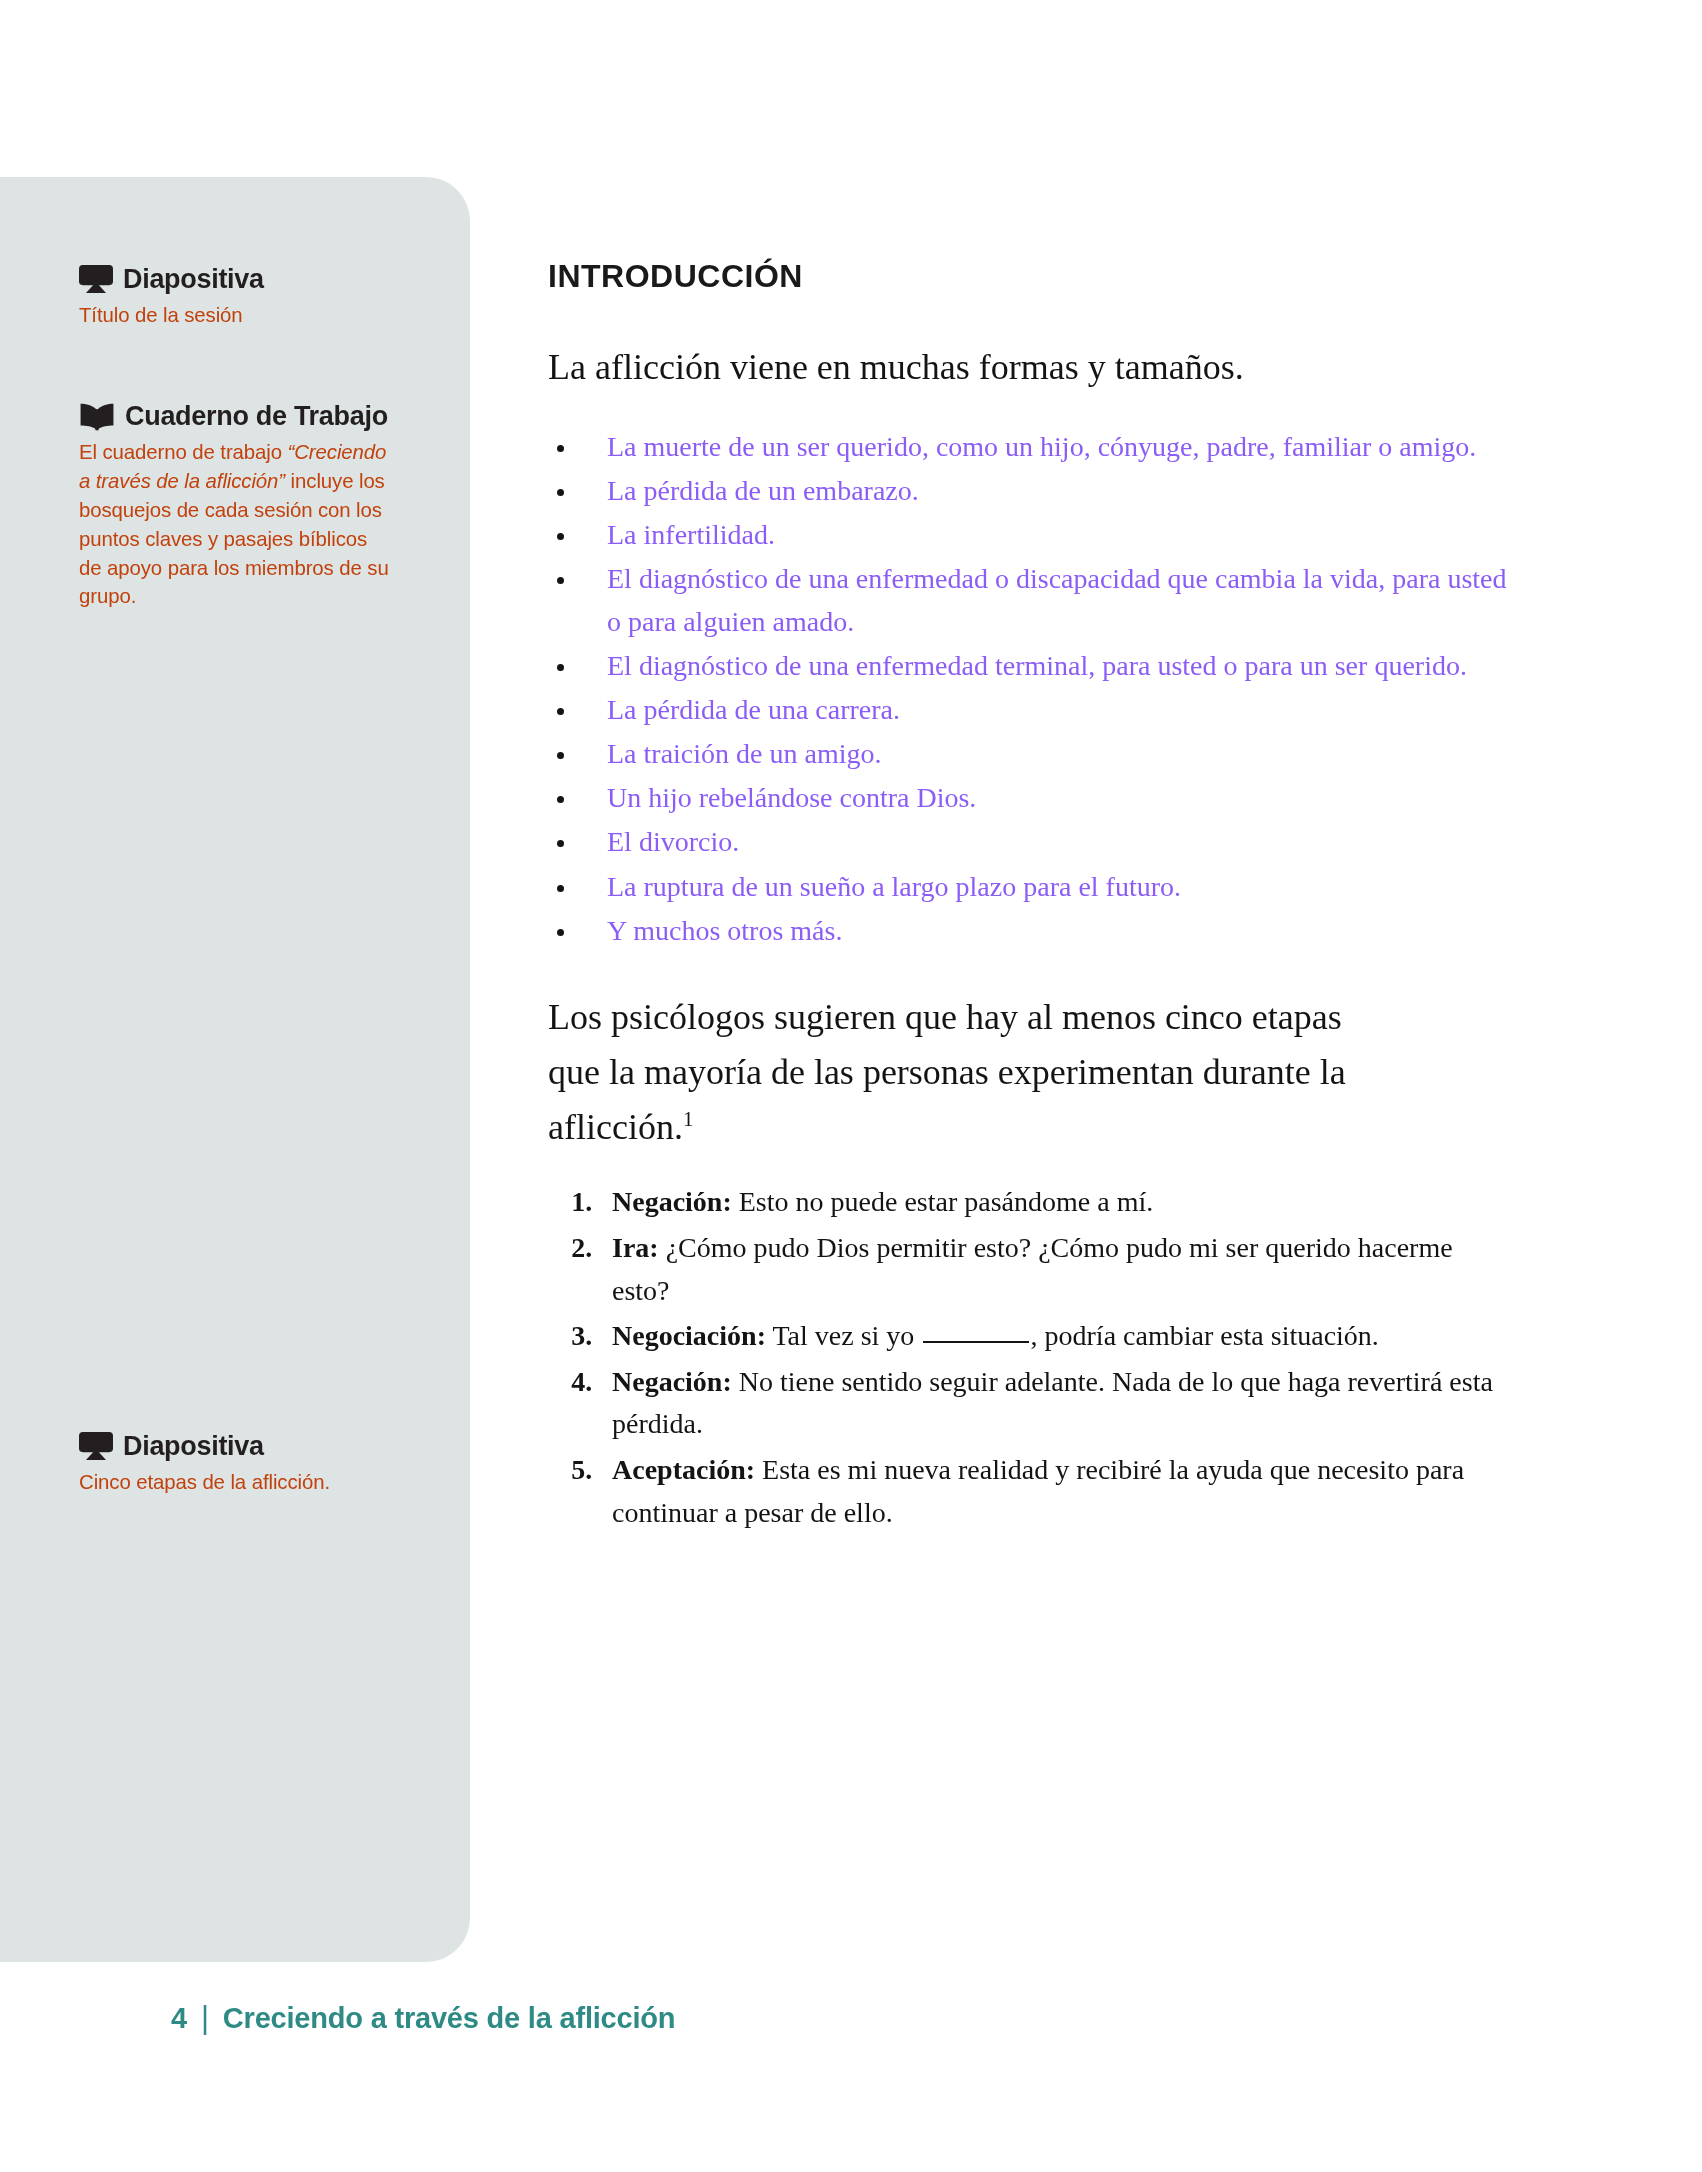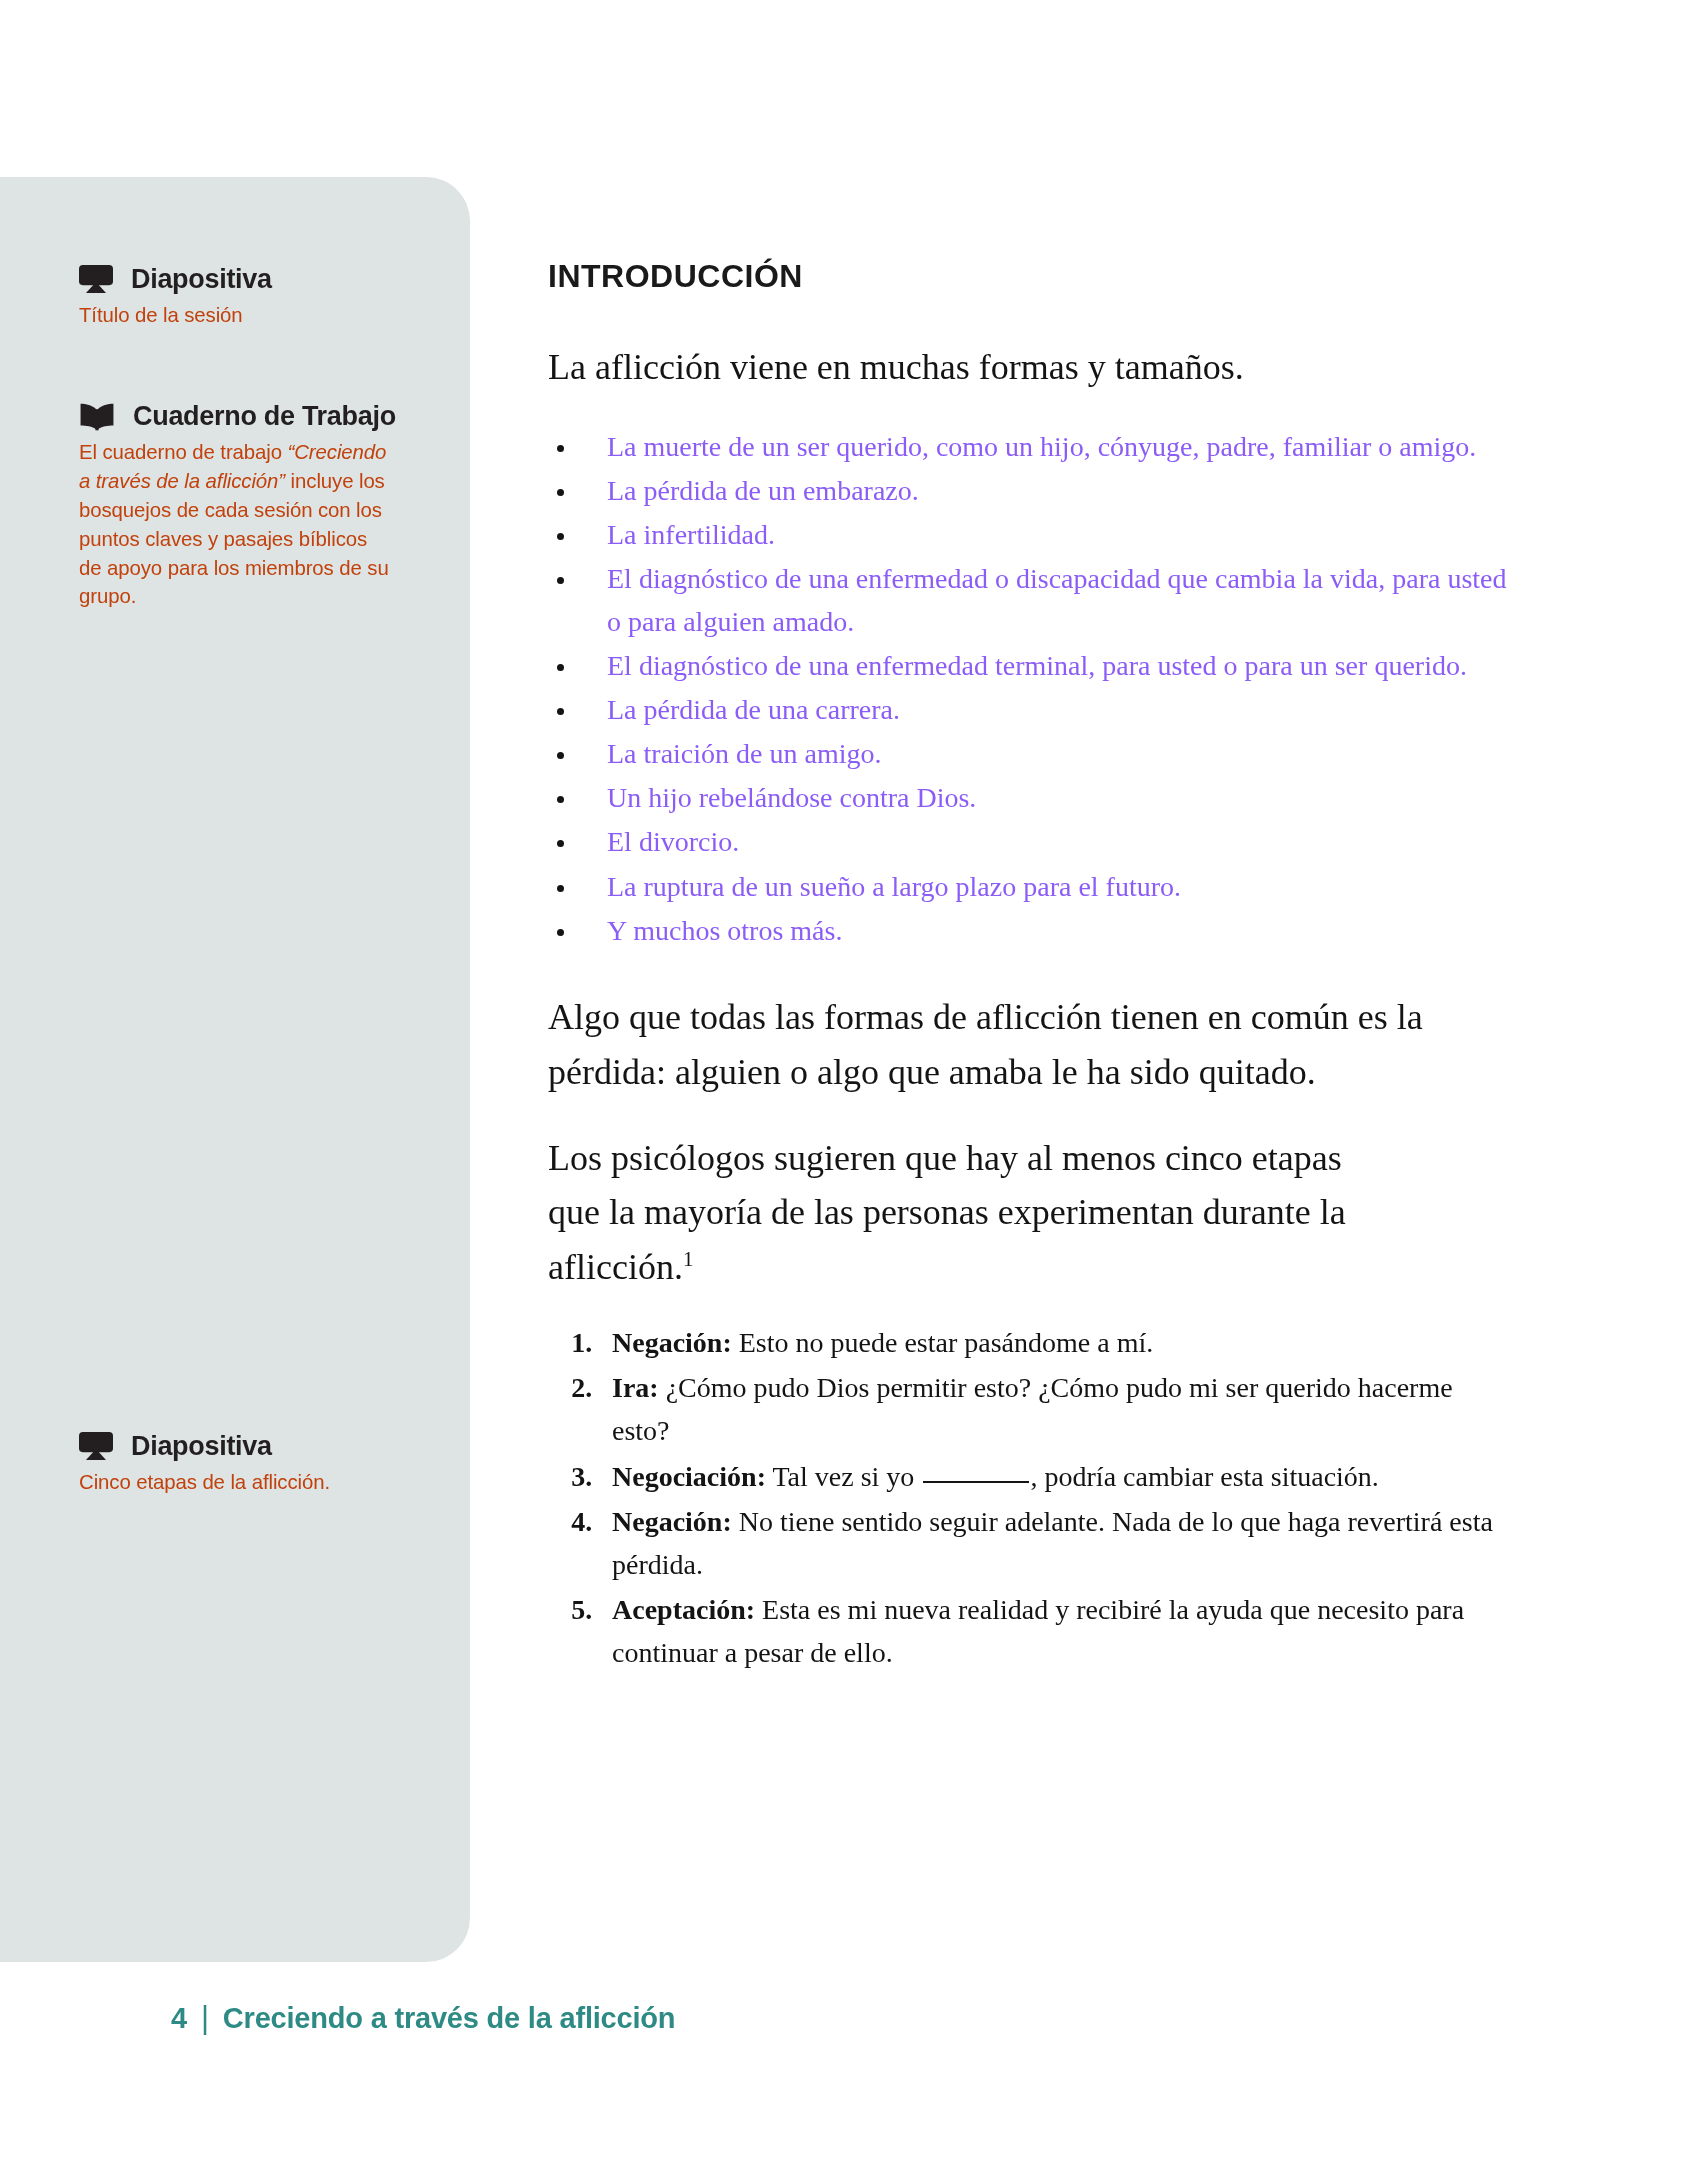--- a/index.html
+++ b/index.html
@@ -44,21 +44,21 @@
     position: absolute;
     width: 337px;
   }
   .side-block.b1 { top: 86px; }
   .side-block.b2 { top: 223px; }
   .side-block.b3 { top: 1253px; }
 
   .side-head {
     display: flex;
     align-items: flex-start;
-    gap: 18px;
+    gap: 10px;
     font-family: "Liberation Sans", sans-serif;
     font-weight: 700;
     font-size: 27px;
     line-height: 1.22;
     letter-spacing: -0.3px;
     color: #231f20;
   }
   .side-head-text { display: block; }
 
   .icon-slide {
@@ -271,21 +271,20 @@
       <li>El diagnóstico de una enfermedad o discapacidad que cambia la vida, para usted o para alguien amado.</li>
       <li>El diagnóstico de una enfermedad terminal, para usted o para un ser querido.</li>
       <li>La pérdida de una carrera.</li>
       <li>La traición de un amigo.</li>
       <li>Un hijo rebelándose contra Dios.</li>
       <li>El divorcio.</li>
       <li>La ruptura de un sueño a largo plazo para el futuro.</li>
       <li>Y muchos otros más.</li>
     </ul>
 
-    <p class="para">Algo que todas las formas de aflicción tienen en común es la pérdida: alguien o algo que amaba le ha sido quitado.</p>
 
     <p class="para narrow tight"><span>Los psicólogos sugieren que hay al menos cinco etapas que la mayoría de las personas experimentan durante la aflicción.</span><sup class="fn">1</sup></p>
 
     <ol class="stages">
       <li><span class="stage-name">Negación:</span><span> Esto no puede estar pasándome a mí.</span></li>
       <li><span class="stage-name">Ira:</span><span> ¿Cómo pudo Dios permitir esto? ¿Cómo pudo mi ser querido hacerme esto?</span></li>
       <li><span class="stage-name">Negociación:</span><span> Tal vez si yo </span><span class="blank"></span><span>, podría cambiar esta situación.</span></li>
       <li><span class="stage-name">Negación:</span><span> No tiene sentido seguir adelante. Nada de lo que haga revertirá esta pérdida.</span></li>
       <li><span class="stage-name">Aceptación:</span><span> Esta es mi nueva realidad y recibiré la ayuda que necesito para continuar a pesar de ello.</span></li>
     </ol>

